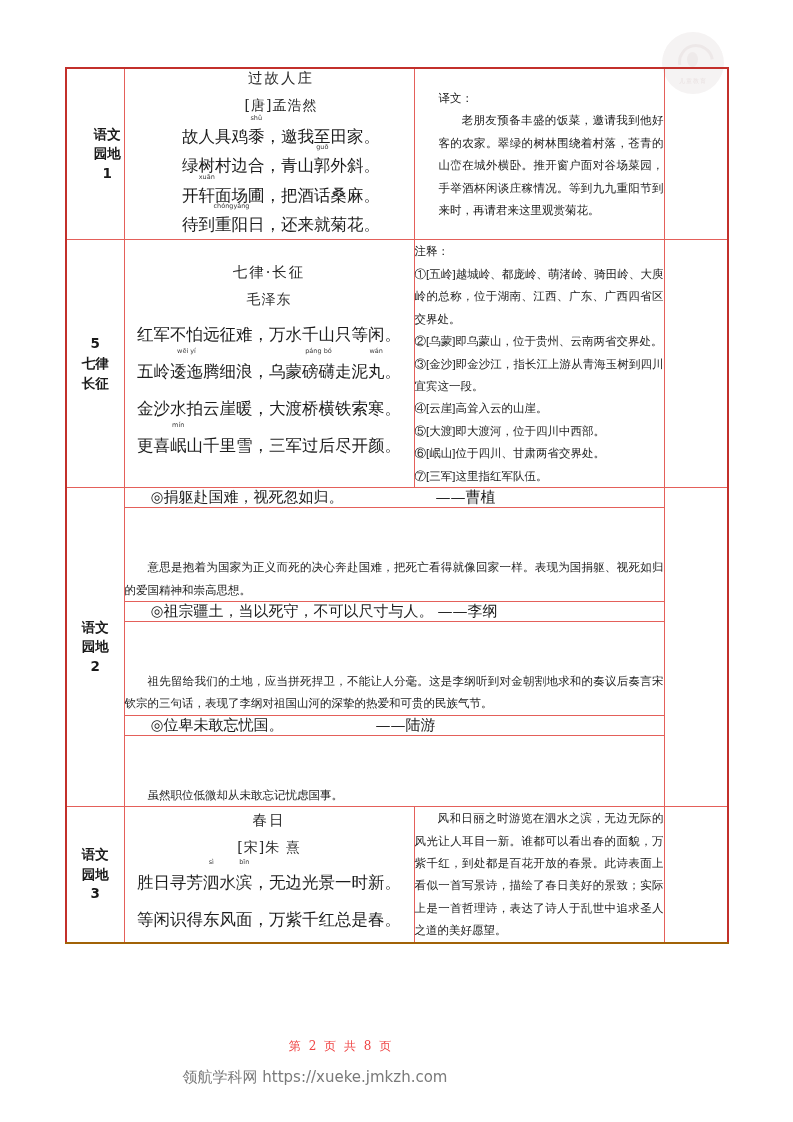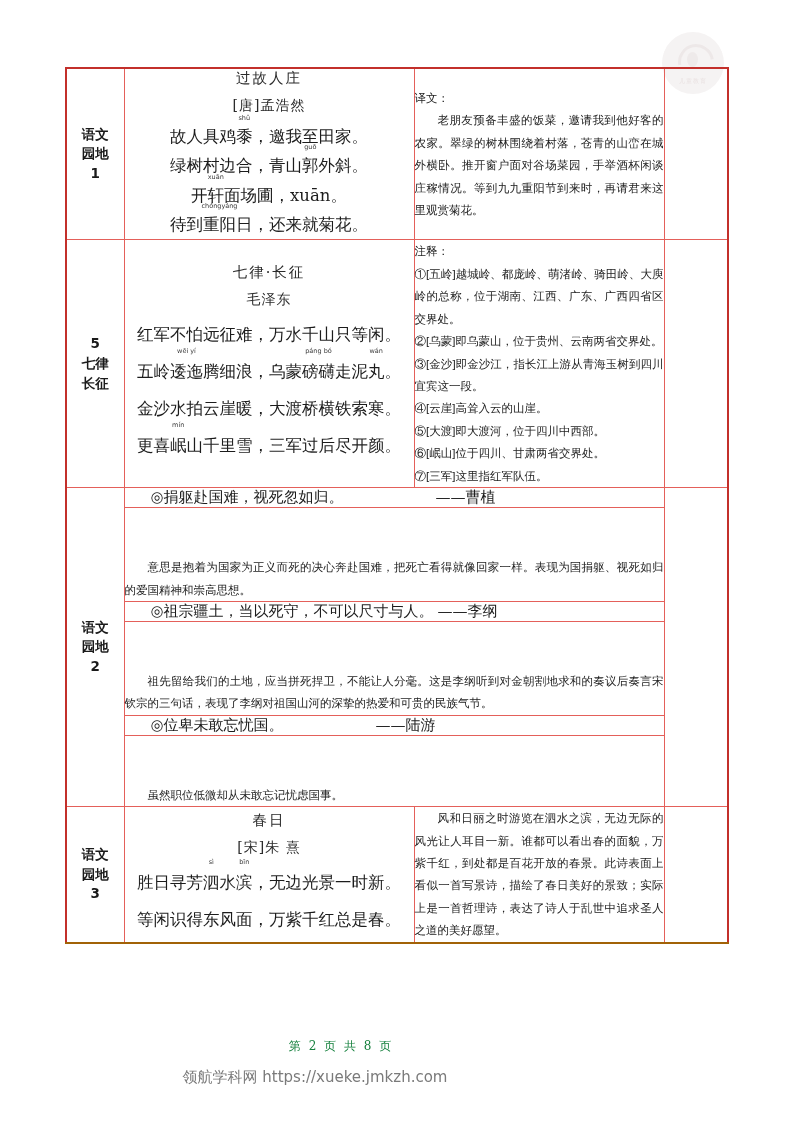--- a/index.html
+++ b/index.html
@@ -68,21 +68,21 @@
     border-collapse: collapse;
     table-layout: fixed;
   }
   table.doc td {
     border: 1px solid #e4605a;
     vertical-align: middle;
     padding: 0;
   }
   table.doc .outer-l { border-left: 2px solid #c3302b; }
   table.doc .outer-r { border-right: 2px solid #c3302b; }
-  table.doc .outer-t { border-top: 2px solid #c3302b; }
+  table.doc .outer-t { border-top: 2px solid #c3302b; padding-left: 24px; }
   table.doc .outer-b { border-bottom: 2px solid #a16207; }
 
   .col-label { width: 58px; }
   .col-poem  { width: 290px; }
   .col-note  { width: 250px; }
   .col-blank { width: 64px; }
 
   
   .label-cell {
     text-align: center;
@@ -209,21 +209,21 @@
   }
 
   
   .page-number {
     position: absolute;
     left: 0;
     top: 1038px;
     width: 682px;
     text-align: center;
     font-size: 12px;
-    color: #15803d;
+    color: #ef4444;
     font-family: "DejaVu Serif", "Liberation Serif", serif;
     letter-spacing: 2px;
   }
   .site-line {
     position: absolute;
     left: 0;
     top: 1068px;
     width: 630px;
     text-align: center;
     font-size: 15px;
@@ -255,21 +255,21 @@
         <td class="label-cell outer-l outer-t">
           <span class="ln">语文</span>
           <span class="ln">园地</span>
           <span class="ln">1</span>
         </td>
         <td class="poem-cell outer-t">
           <div class="poem-title">过故人庄</div>
           <div class="poem-author">[唐]孟浩然</div>
           <div class="poem-line"><span>故人具鸡</span><span class="ruby"><span class="rb-top">shǔ</span><span>黍</span></span><span>，邀我至田家。</span></div>
           <div class="poem-line"><span>绿树村边合，青山</span><span class="ruby"><span class="rb-top">guō</span><span>郭</span></span><span>外斜。</span></div>
-          <div class="poem-line"><span>开</span><span class="ruby"><span class="rb-top">xuān</span><span>轩</span></span><span>面场圃，xuān。</span></div>
+          <div class="poem-line"><span>开</span><span class="ruby"><span class="rb-top">xuān</span><span>轩</span></span><span>面场圃，把酒话桑麻。</span></div>
           <div class="poem-line"><span>待到</span><span class="ruby"><span class="rb-top">chóngyáng</span><span>重阳</span></span><span>日，还来就菊花。</span></div>
         </td>
         <td class="note-cell outer-t">
           <div class="note-head">译文：</div>
           <div class="note-body indent">老朋友预备丰盛的饭菜，邀请我到他好客的农家。翠绿的树林围绕着村落，苍青的山峦在城外横卧。推开窗户面对谷场菜园，手举酒杯闲谈庄稼情况。等到九九重阳节到来时，再请君来这里观赏菊花。</div>
         </td>
         <td class="outer-t outer-r"></td>
       </tr>
 
       <tr>

